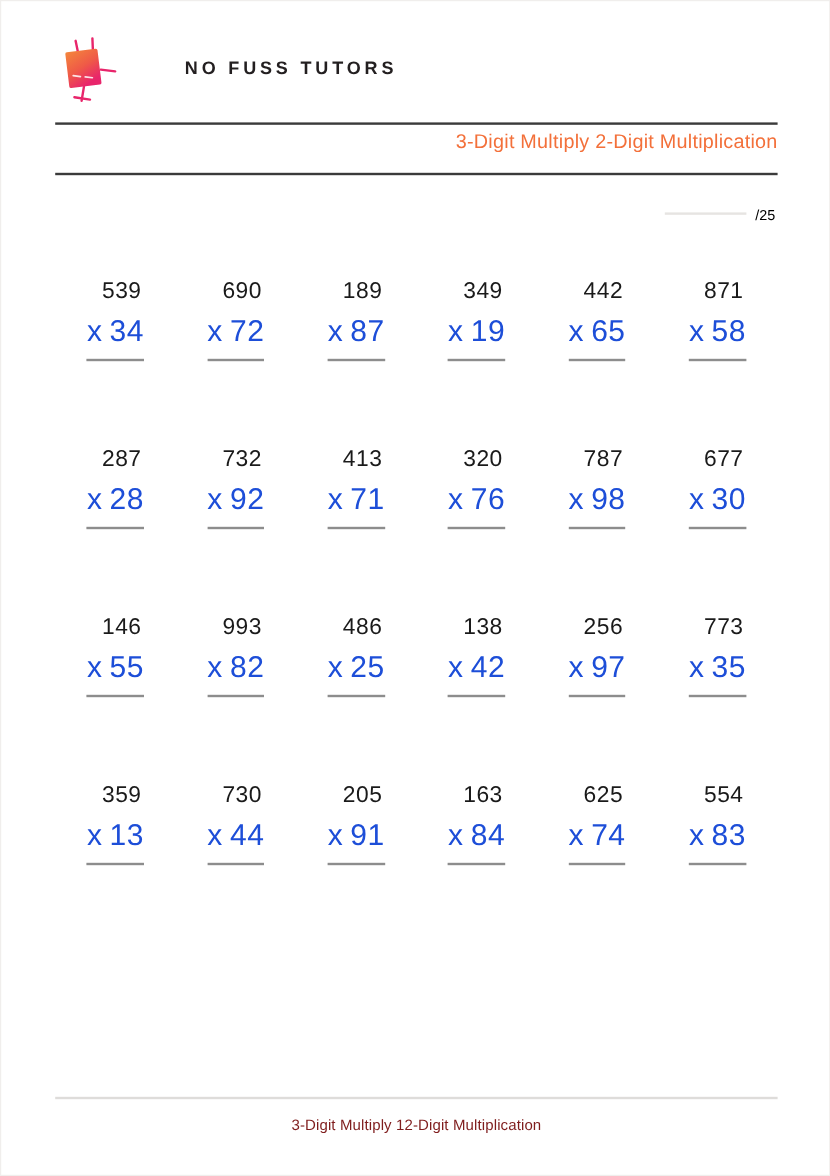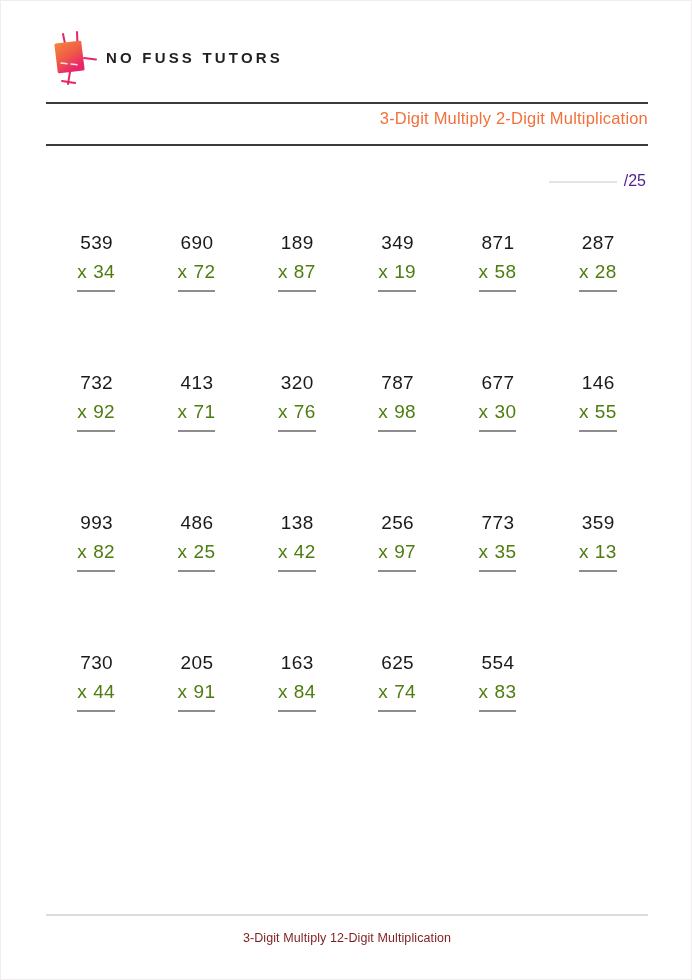--- a/index.html
+++ b/index.html
@@ -21,20 +21,21 @@
   }
 
   
   .brand {
     position: absolute;
     left: 45px;
     top: 26px;
     height: 60px;
     display: flex;
     align-items: center;
+    gap: 48px;
   }
   .brand-mark {
     width: 58px;
     height: 58px;
     flex: 0 0 58px;
     position: relative;
   }
   .brand-name {
     font-size: 15px;
     letter-spacing: 3.2px;
@@ -76,22 +77,22 @@
     align-items: flex-end;
     gap: 7px;
   }
   .score-blank {
     width: 68px;
     height: 2px;
     background: #e6e4e2;
     margin-bottom: 6px;
   }
   .score-total {
-    font-size: 16px;
-    color: #4c1d95;
+    font-size: 12px;
+    color: #000000;
     line-height: 1;
   }
 
   
   .grid {
     position: absolute;
     left: 45px;
     top: 228px;
     width: 602px;
     display: grid;
@@ -108,22 +109,22 @@
     text-align: right;
   }
   .top-num {
     font-size: 19px;
     color: #1a1a1a;
     line-height: 1.5;
     letter-spacing: 0.4px;
     padding-right: 2px;
   }
   .bot-row {
-    font-size: 19px;
-    color: #4d7c0f;
+    font-size: 25px;
+    color: #1d4ed8;
     line-height: 1.5;
     letter-spacing: 0.4px;
     white-space: nowrap;
   }
   .op {
     margin-right: 6px;
   }
   .answer-rule {
     height: 1.5px;
     background: #8d8d8d;
@@ -216,20 +217,27 @@
       </div>
       <div class="cell">
         <div class="problem">
           <div class="top-num">349</div>
           <div class="bot-row"><span class="op">x</span><span>19</span></div>
           <div class="answer-rule"></div>
         </div>
       </div>
       <div class="cell">
         <div class="problem">
+          <div class="top-num">442</div>
+          <div class="bot-row"><span class="op">x</span><span>65</span></div>
+          <div class="answer-rule"></div>
+        </div>
+      </div>
+      <div class="cell">
+        <div class="problem">
           <div class="top-num">871</div>
           <div class="bot-row"><span class="op">x</span><span>58</span></div>
           <div class="answer-rule"></div>
         </div>
       </div>
       <div class="cell">
         <div class="problem">
           <div class="top-num">287</div>
           <div class="bot-row"><span class="op">x</span><span>28</span></div>
           <div class="answer-rule"></div>

